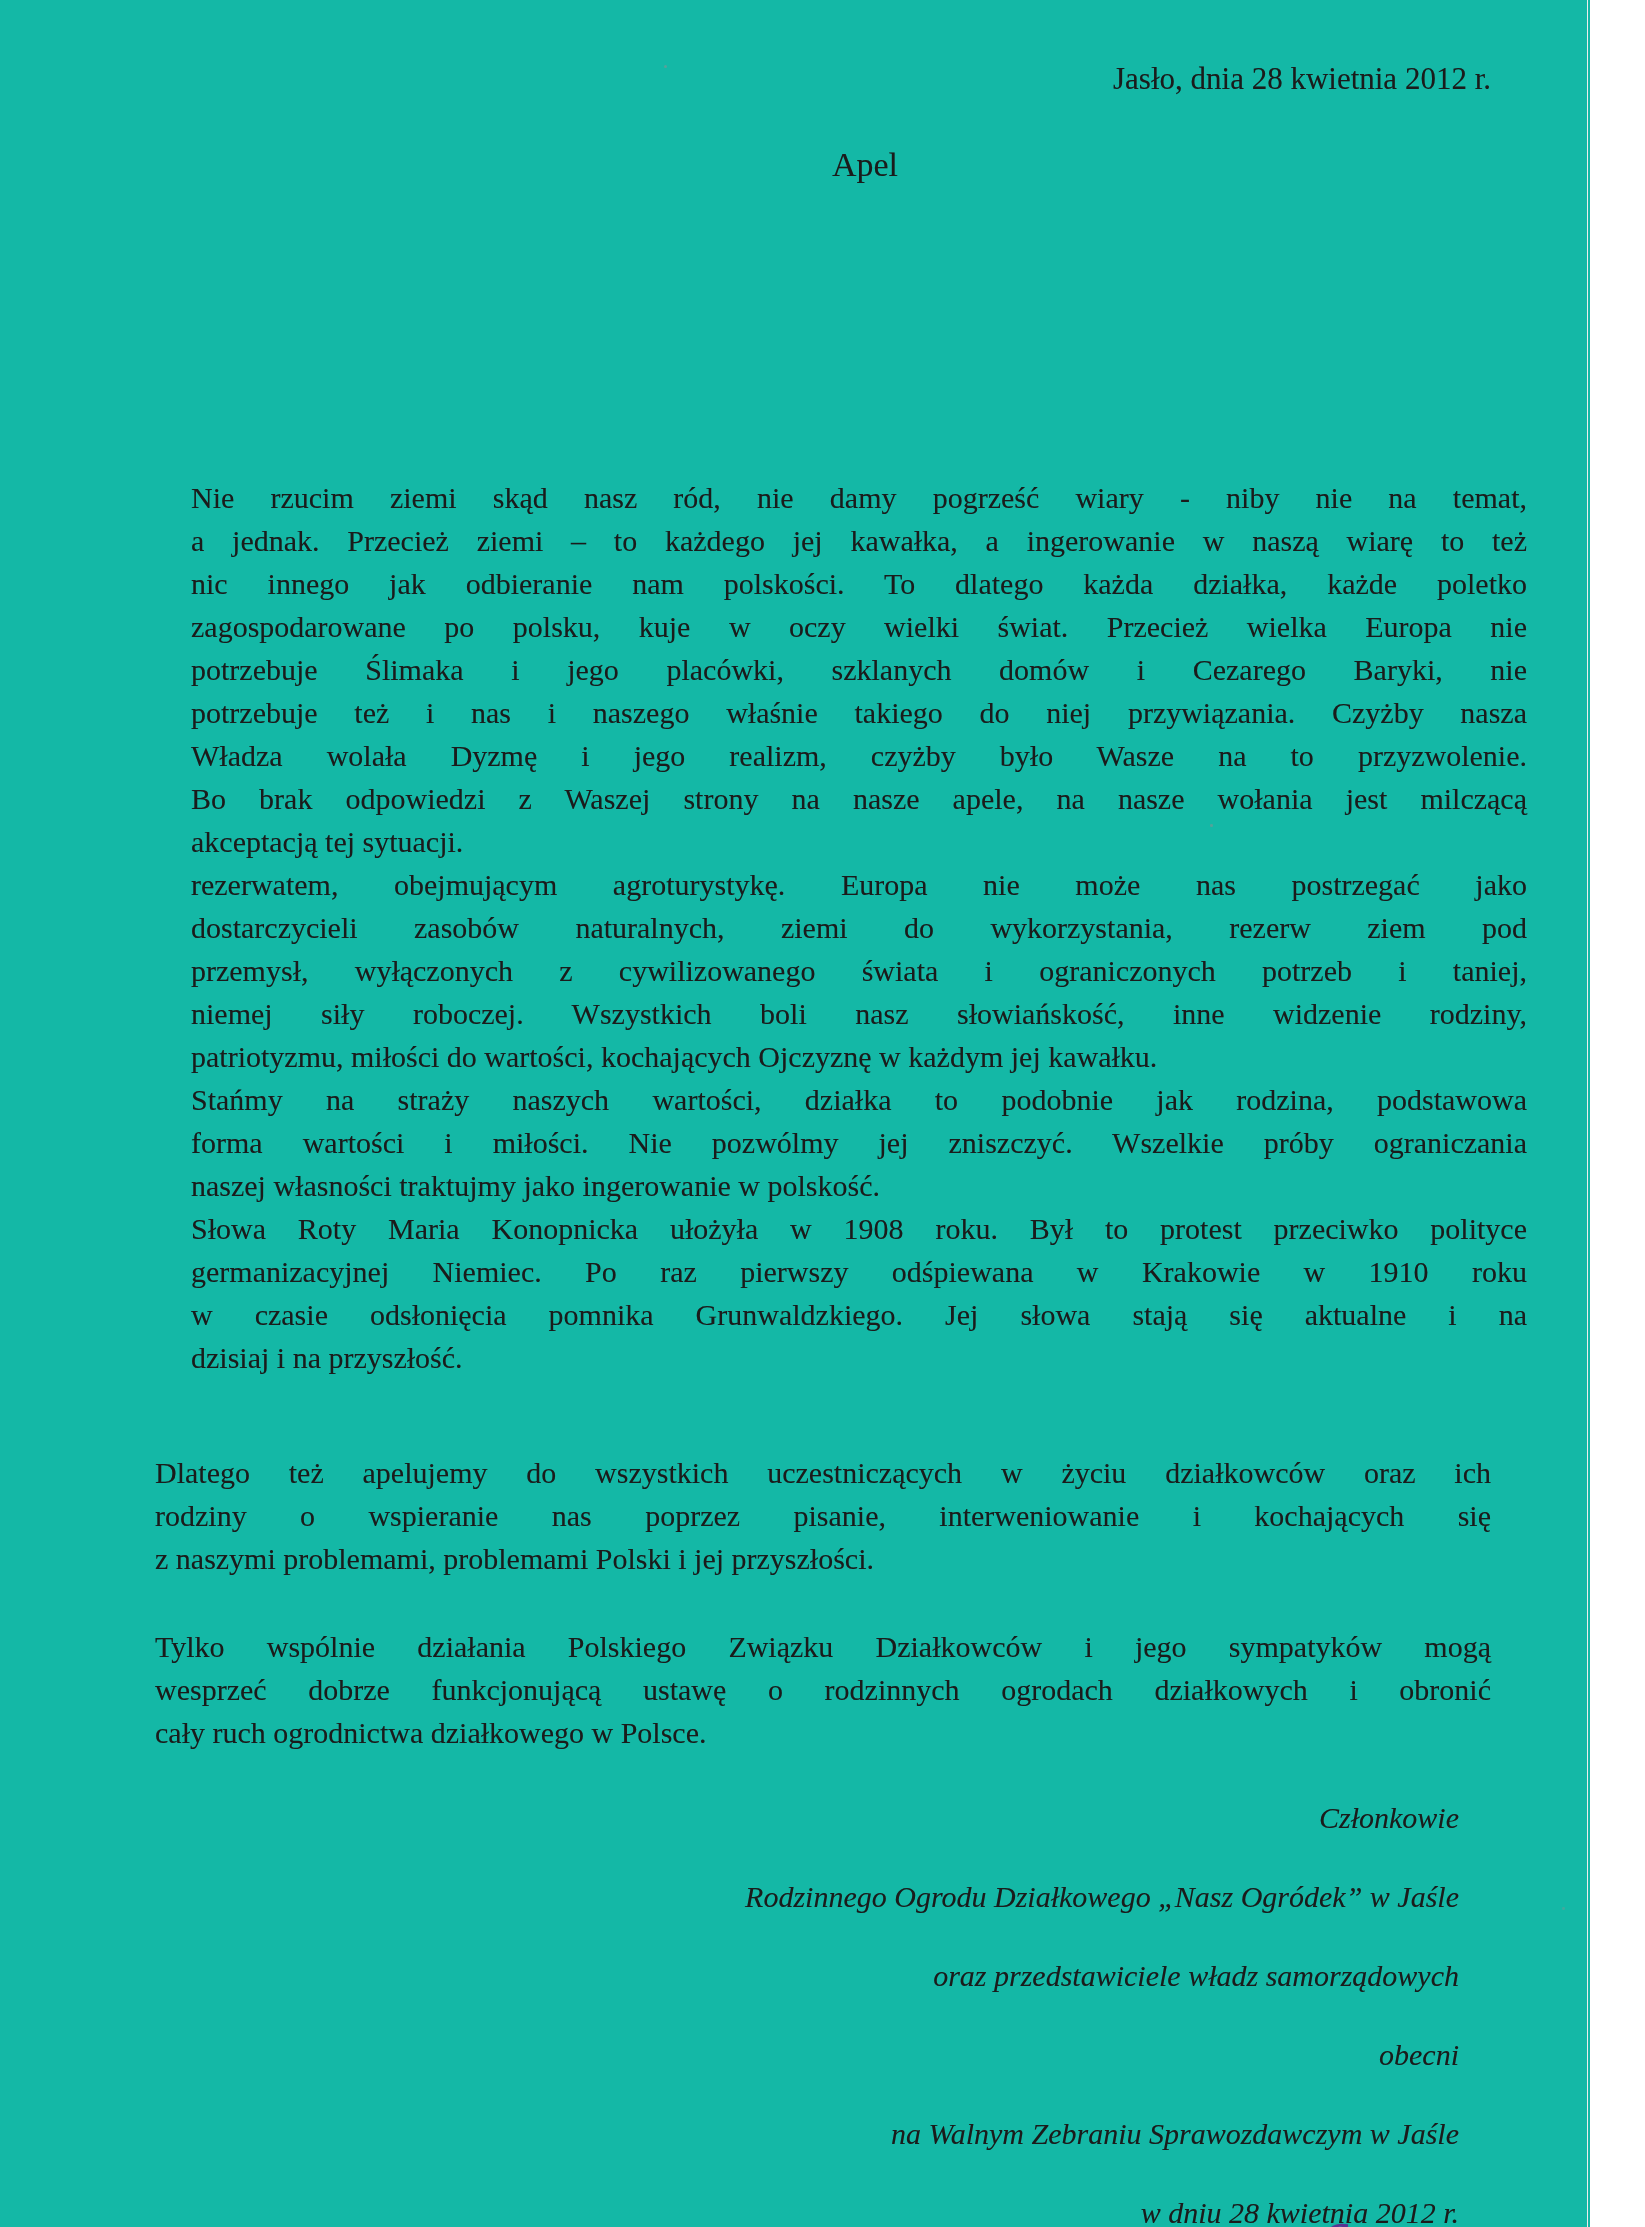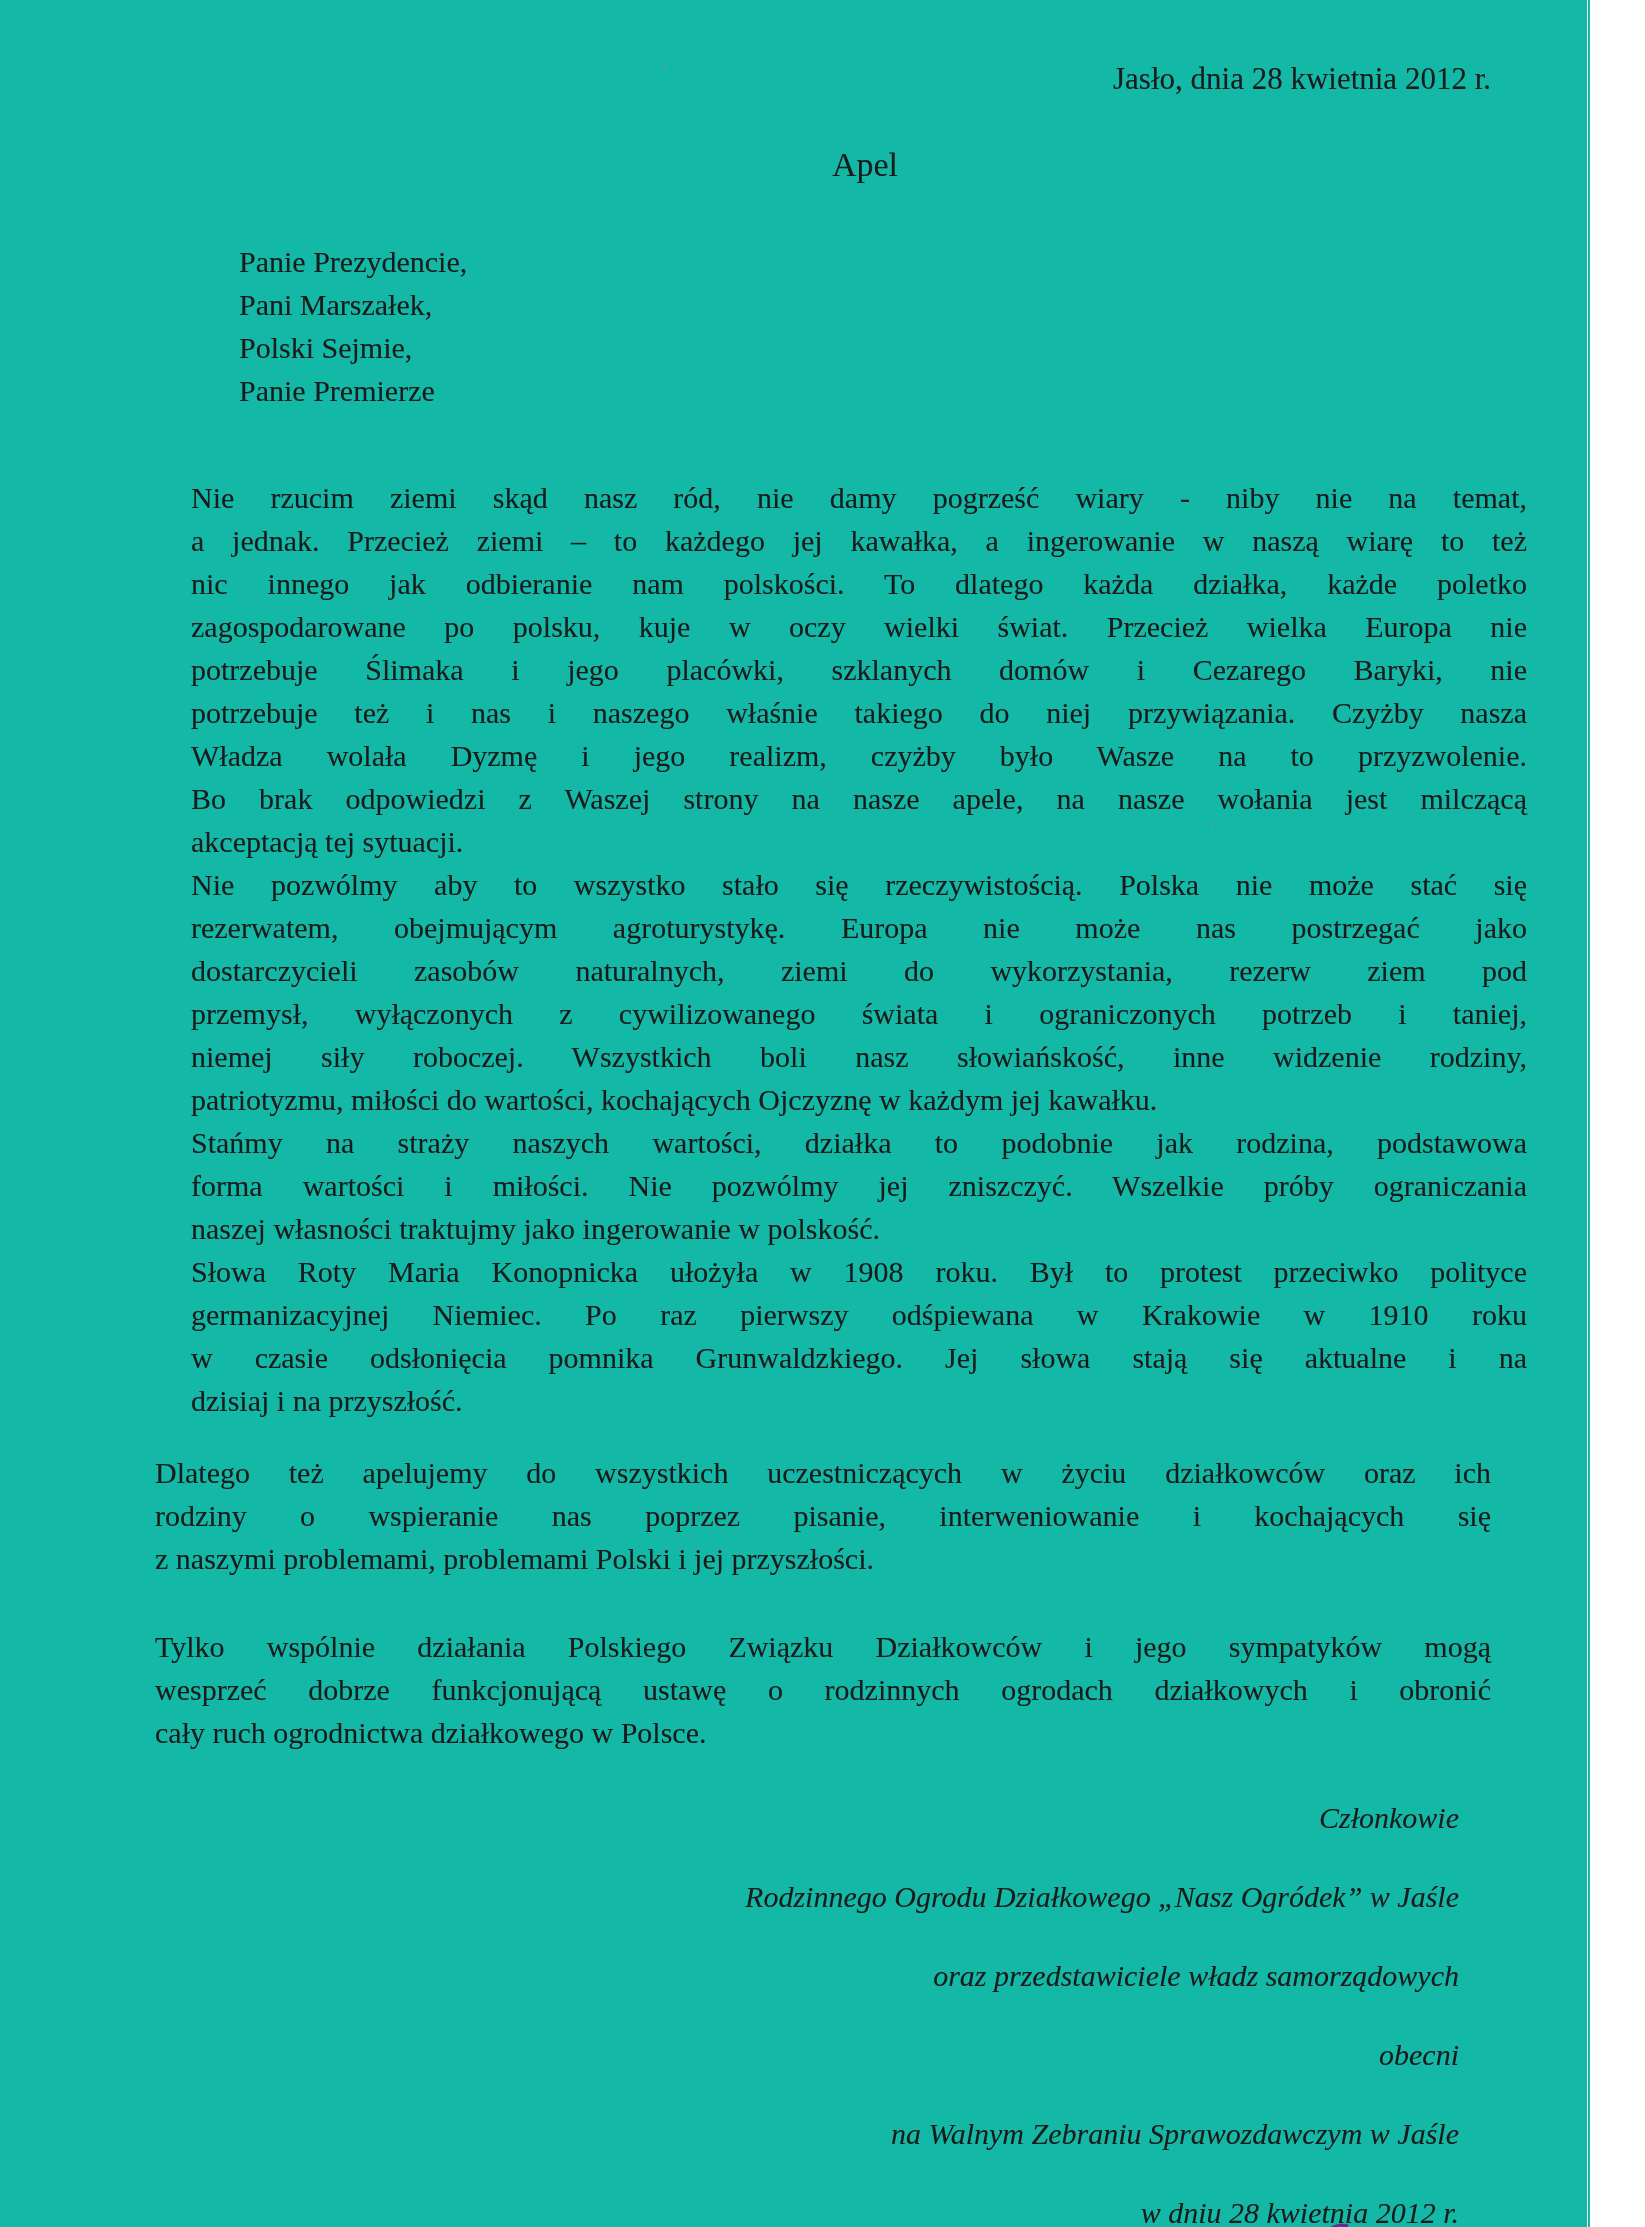--- a/index.html
+++ b/index.html
@@ -46,38 +46,31 @@
 </style>
 </head>
 <body>
 
 <div class="page">
 
   <div class="block date">Jasło, dnia 28 kwietnia 2012 r.</div>
 
   <div class="block title">Apel</div>
 
-  <div class="block salut para">
-      <div class="line end">Panie Prezydencie,</div>
-      <div class="line end">Pani Marszałek,</div>
-      <div class="line end">Polski Sejmie,</div>
-      <div class="line end">Panie Premierze</div>
-    </div>
 
   <div class="block main para">
       <div class="line">Nie rzucim ziemi skąd nasz ród, nie damy pogrześć wiary - niby nie na temat,</div>
       <div class="line">a jednak. Przecież ziemi – to każdego jej kawałka, a ingerowanie w naszą wiarę to też</div>
       <div class="line">nic innego jak odbieranie nam polskości. To dlatego każda działka, każde poletko</div>
       <div class="line">zagospodarowane po polsku, kuje w oczy wielki świat. Przecież wielka Europa nie</div>
       <div class="line">potrzebuje Ślimaka i jego placówki, szklanych domów i Cezarego Baryki, nie</div>
       <div class="line">potrzebuje też i nas i naszego właśnie takiego do niej przywiązania. Czyżby nasza</div>
       <div class="line">Władza wolała Dyzmę i jego realizm, czyżby było Wasze na to przyzwolenie.</div>
       <div class="line">Bo brak odpowiedzi z Waszej strony na nasze apele, na nasze wołania jest milczącą</div>
       <div class="line end">akceptacją tej sytuacji.</div>
-      <div class="line">Nie pozwólmy aby to wszystko stało się rzeczywistością. Polska nie może stać się</div>
       <div class="line">rezerwatem, obejmującym agroturystykę. Europa nie może nas postrzegać jako</div>
       <div class="line">dostarczycieli zasobów naturalnych, ziemi do wykorzystania, rezerw ziem pod</div>
       <div class="line">przemysł, wyłączonych z cywilizowanego świata i ograniczonych potrzeb i taniej,</div>
       <div class="line">niemej siły roboczej. Wszystkich boli nasz słowiańskość, inne widzenie rodziny,</div>
       <div class="line end">patriotyzmu, miłości do wartości, kochających Ojczyznę w każdym jej kawałku.</div>
       <div class="line">Stańmy na straży naszych wartości, działka to podobnie jak rodzina, podstawowa</div>
       <div class="line">forma wartości i miłości. Nie pozwólmy jej zniszczyć. Wszelkie próby ograniczania</div>
       <div class="line end">naszej własności traktujmy jako ingerowanie w polskość.</div>
       <div class="line quotepara">Słowa Roty Maria Konopnicka ułożyła w 1908 roku. Był to protest przeciwko polityce</div>
       <div class="line quotepara">germanizacyjnej Niemiec. Po raz pierwszy odśpiewana w Krakowie w 1910 roku</div>

